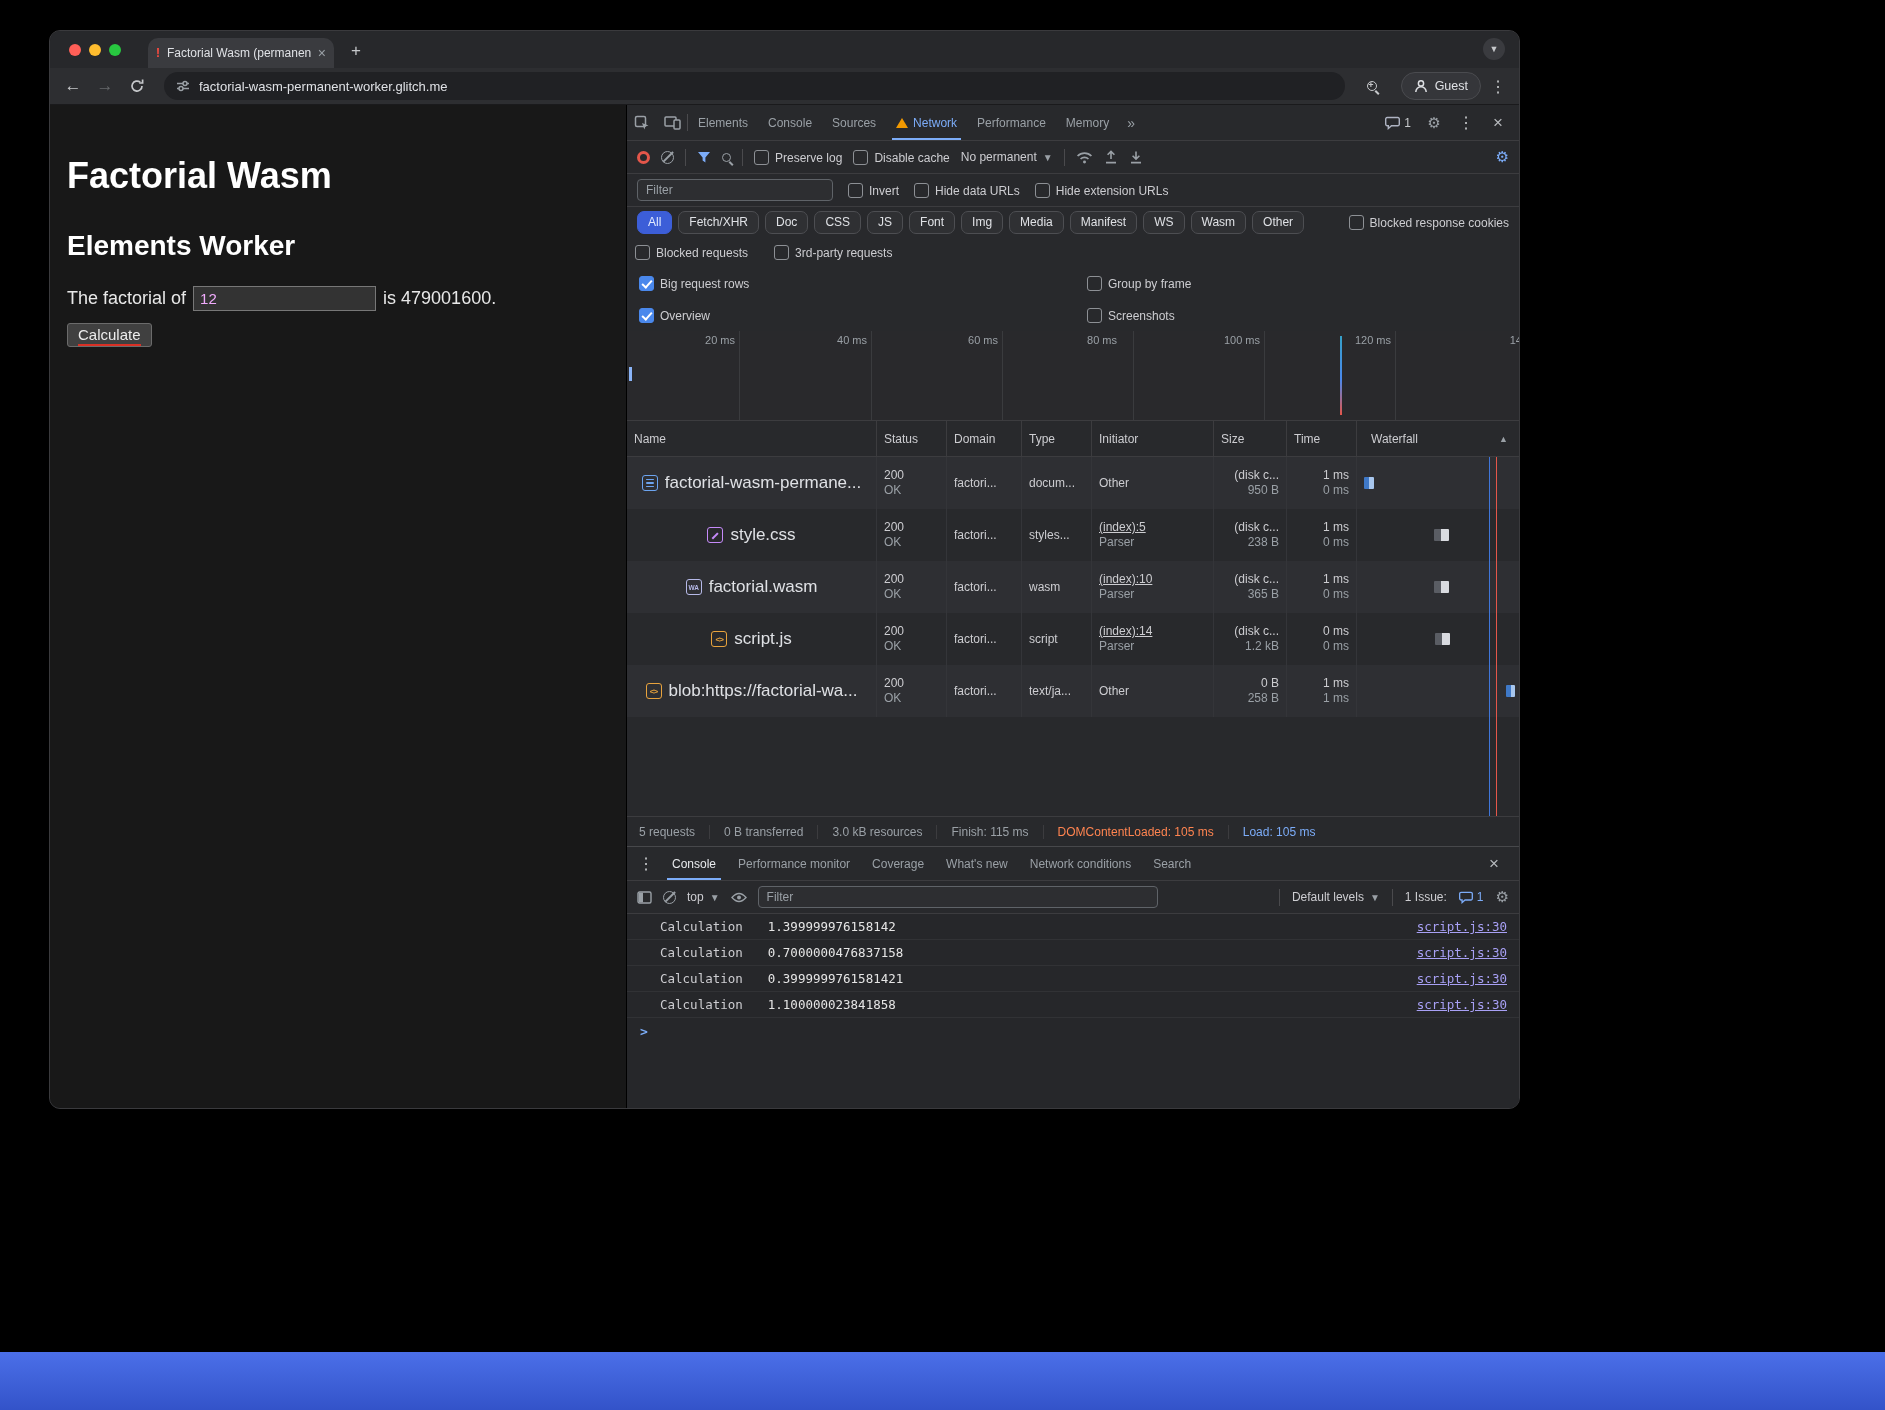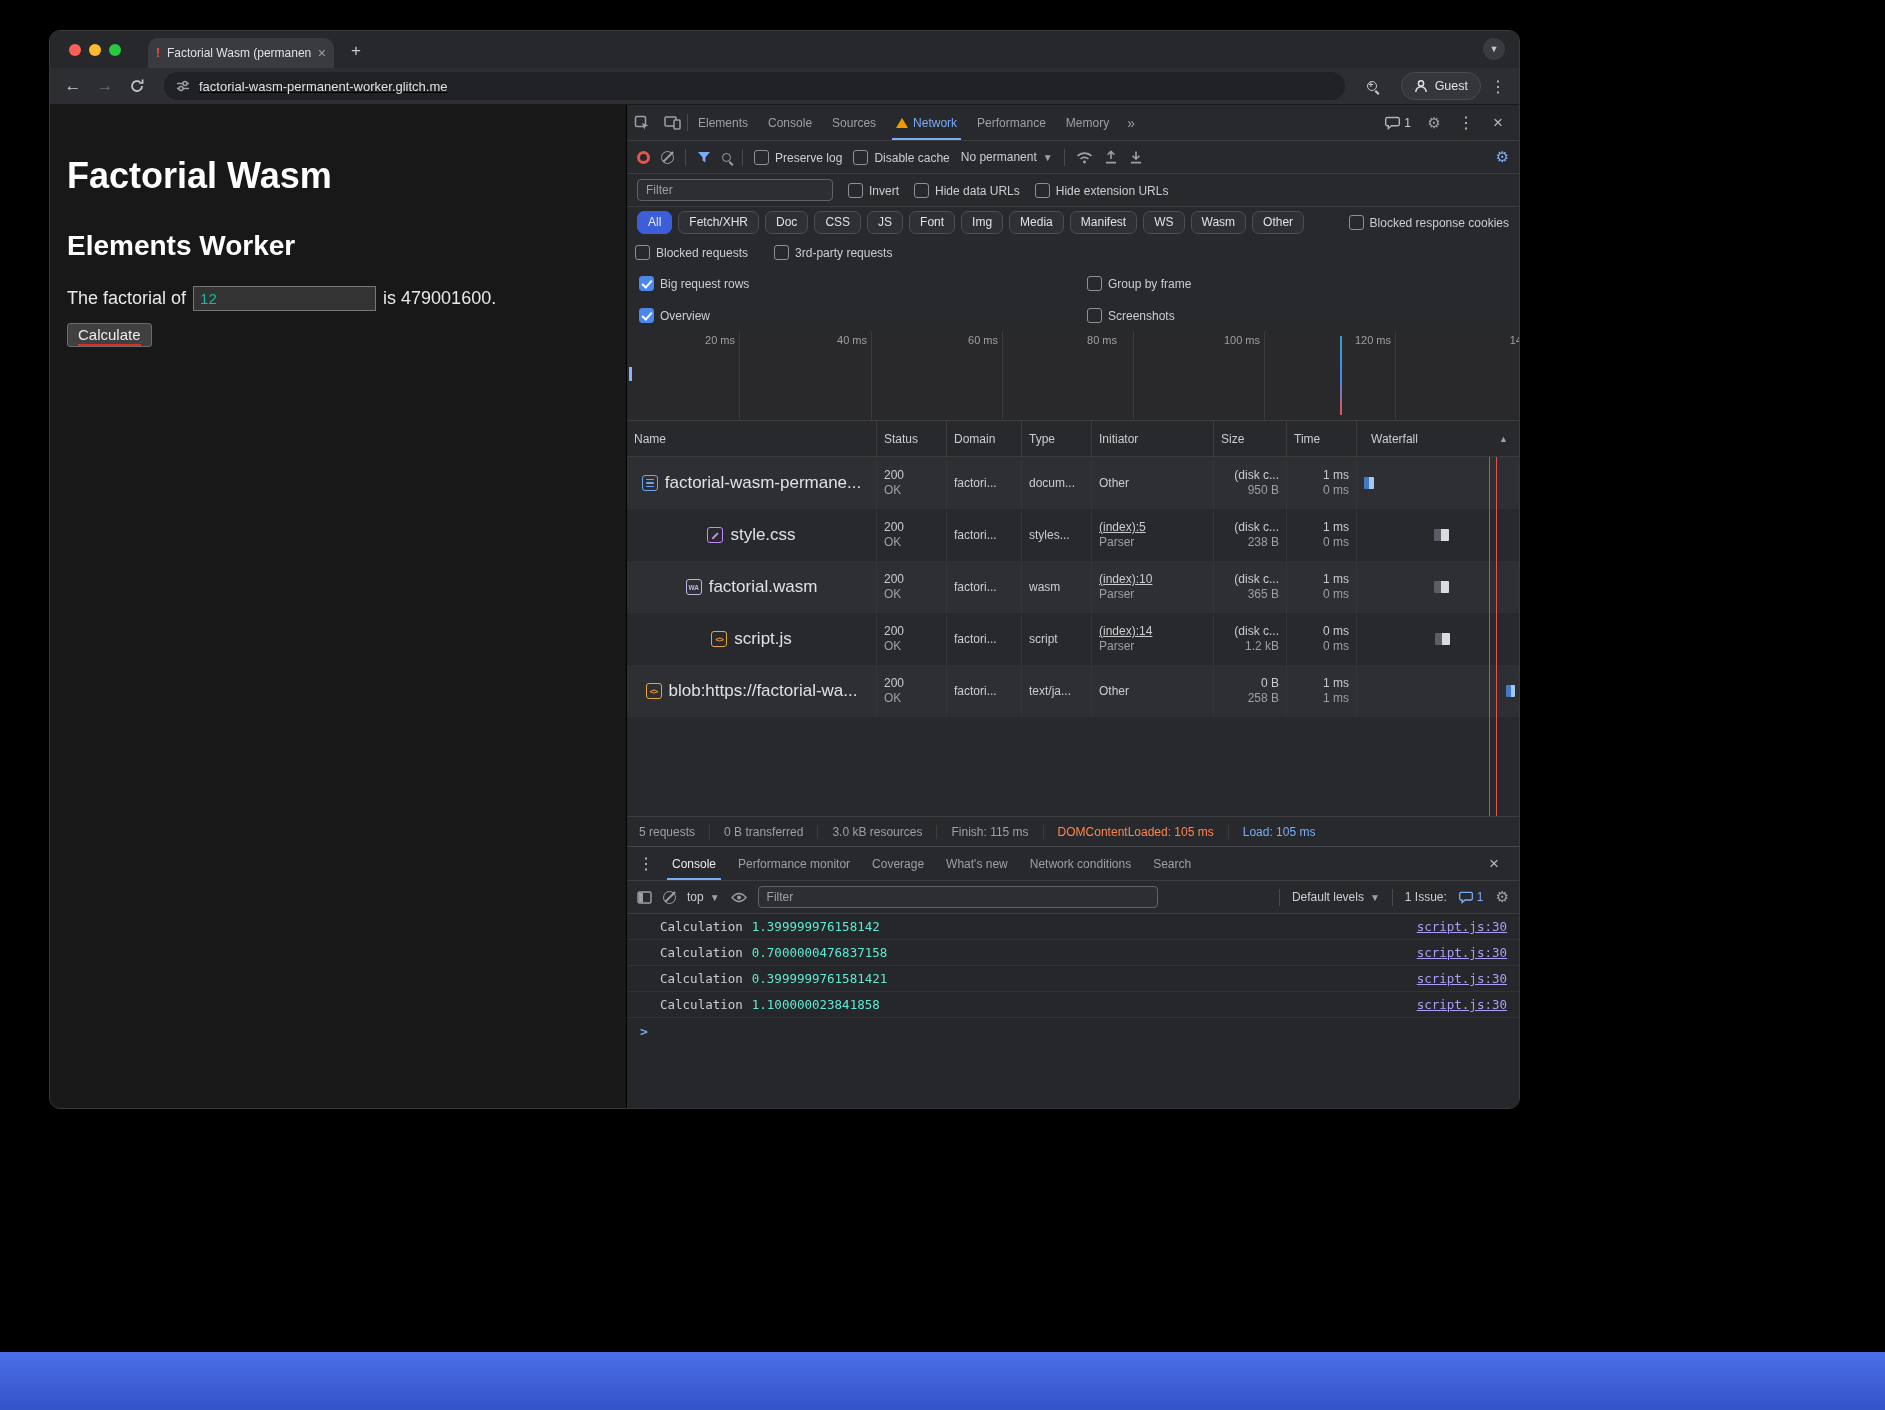--- a/index.html
+++ b/index.html
@@ -30,39 +30,39 @@
                border-radius:50%; background:#3a3b3f; color:#c6c8cb; font-size:9px;
                display:flex; align-items:center; justify-content:center; }
 
   
   .navbar { height:37px; background:#2d2e31; display:flex; align-items:center; padding:0 10px; gap:6px;
             flex:none; border-bottom:1px solid #1a1a1c; }
   .nav-ic { width:26px; height:26px; display:flex; align-items:center; justify-content:center;
             color:#c6c8cb; font-size:17px; }
   .nav-ic.dim { color:#66686b; }
   .urlbar { flex:1; height:28px; background:#202124; border-radius:14px; margin:0 8px;
-            display:flex; align-items:center; padding:0 12px; gap:9px;text-decoration:underline; }
+            display:flex; align-items:center; padding:0 12px; gap:9px; }
   .url-text { color:#dfe1e5; font-size:13px; }
   .magnifier { width:10px; height:10px; border:1.7px solid #c6c8cb; border-radius:50%; position:relative; }
   .magnifier::after { content:""; position:absolute; left:8px; top:8px; width:5px; height:1.7px;
                       background:#c6c8cb; transform:rotate(45deg); transform-origin:0 0; }
   .magnifier .plus { position:absolute; left:0.5px; top:-2.5px; color:#c6c8cb; font-size:9px; font-weight:bold; }
   .guest { height:28px; border-radius:14px; background:#35363a; border:1px solid #4a4b4f;
            display:flex; align-items:center; gap:7px; padding:0 12px; color:#dfe1e5; font-size:12.5px; margin-left:10px;}
   .kebab { color:#c6c8cb; font-size:16px; width:22px; text-align:center; }
 
   
   .main { flex:1; display:flex; min-height:0; }
 
   
   .page { width:576px; flex:none; background:#181818; color:#eaeaea; padding:29px 20px 0 17px; }
   .page h1 { font-size:36px; font-weight:bold; margin-top:21px; color:#fff; }
   .page h2 { font-size:28px; font-weight:bold; margin-top:33px; color:#fff; }
   .fact-line { margin-top:24px; font-size:18px; display:flex; align-items:center; gap:7px; color:#e8e8e8; }
-  .fact-input { width:183px; height:25px; background:#333; border:1px solid #777; color:#14b8a6;
+  .fact-input { width:183px; height:25px; background:#333; border:1px solid #777; color:#f0abfc;
                 font-size:15px; padding:0 6px; font-family:"Liberation Sans",sans-serif; }
   .calc-btn { margin-top:12px; background:#404040; border:1px solid #6b6b6b; border-radius:3px;
               color:#ececec; font-size:15px; padding:2px 10px 3px; font-family:"Liberation Sans",sans-serif; }
   .calc-btn span { border-bottom:2px solid #d93025; padding-bottom:1px; }
 
   
   .devtools { flex:1; background:#28292c; border-left:1px solid #000; display:flex; flex-direction:column;
               color:#cdcdd1; font-size:12px; min-width:0; }
   .divider-v { width:1px; height:17px; background:#4a4a4d; flex:none; }
 
@@ -183,21 +183,21 @@
   .c-toolbar { height:33px; display:flex; align-items:center; gap:11px; padding:0 10px;
                border-bottom:1px solid #3c3c3f; flex:none; }
   .c-filter { width:400px; flex:none; }
   .c-right { margin-left:auto; display:flex; align-items:center; gap:12px; }
   .issue-count { color:#7cacf8; display:flex; align-items:center; gap:4px; }
 
   .c-messages { flex:1; background:#26272a; font-family:"DejaVu Sans Mono", monospace; font-size:12.5px;
                 overflow:hidden; }
   .msg { height:26px; display:flex; align-items:center; padding:0 12px 0 33px;
          border-bottom:1px solid rgba(255,255,255,0.055); }
-  .msg .val { color:#5eead4; margin-left:9px; }
+  .msg .val { color:#e5e5e5; margin-left:25px; }
   .msg .src { margin-left:auto; color:#a8a0f5; text-decoration:underline; }
   .prompt { height:26px; display:flex; align-items:center; padding-left:13px;
             color:#7cacf8; font-weight:bold; font-size:13px; }
 
   svg { display:block; flex:none; }
 </style>
 </head>
 <body>
 
 <div class="desktop-strip"></div>

